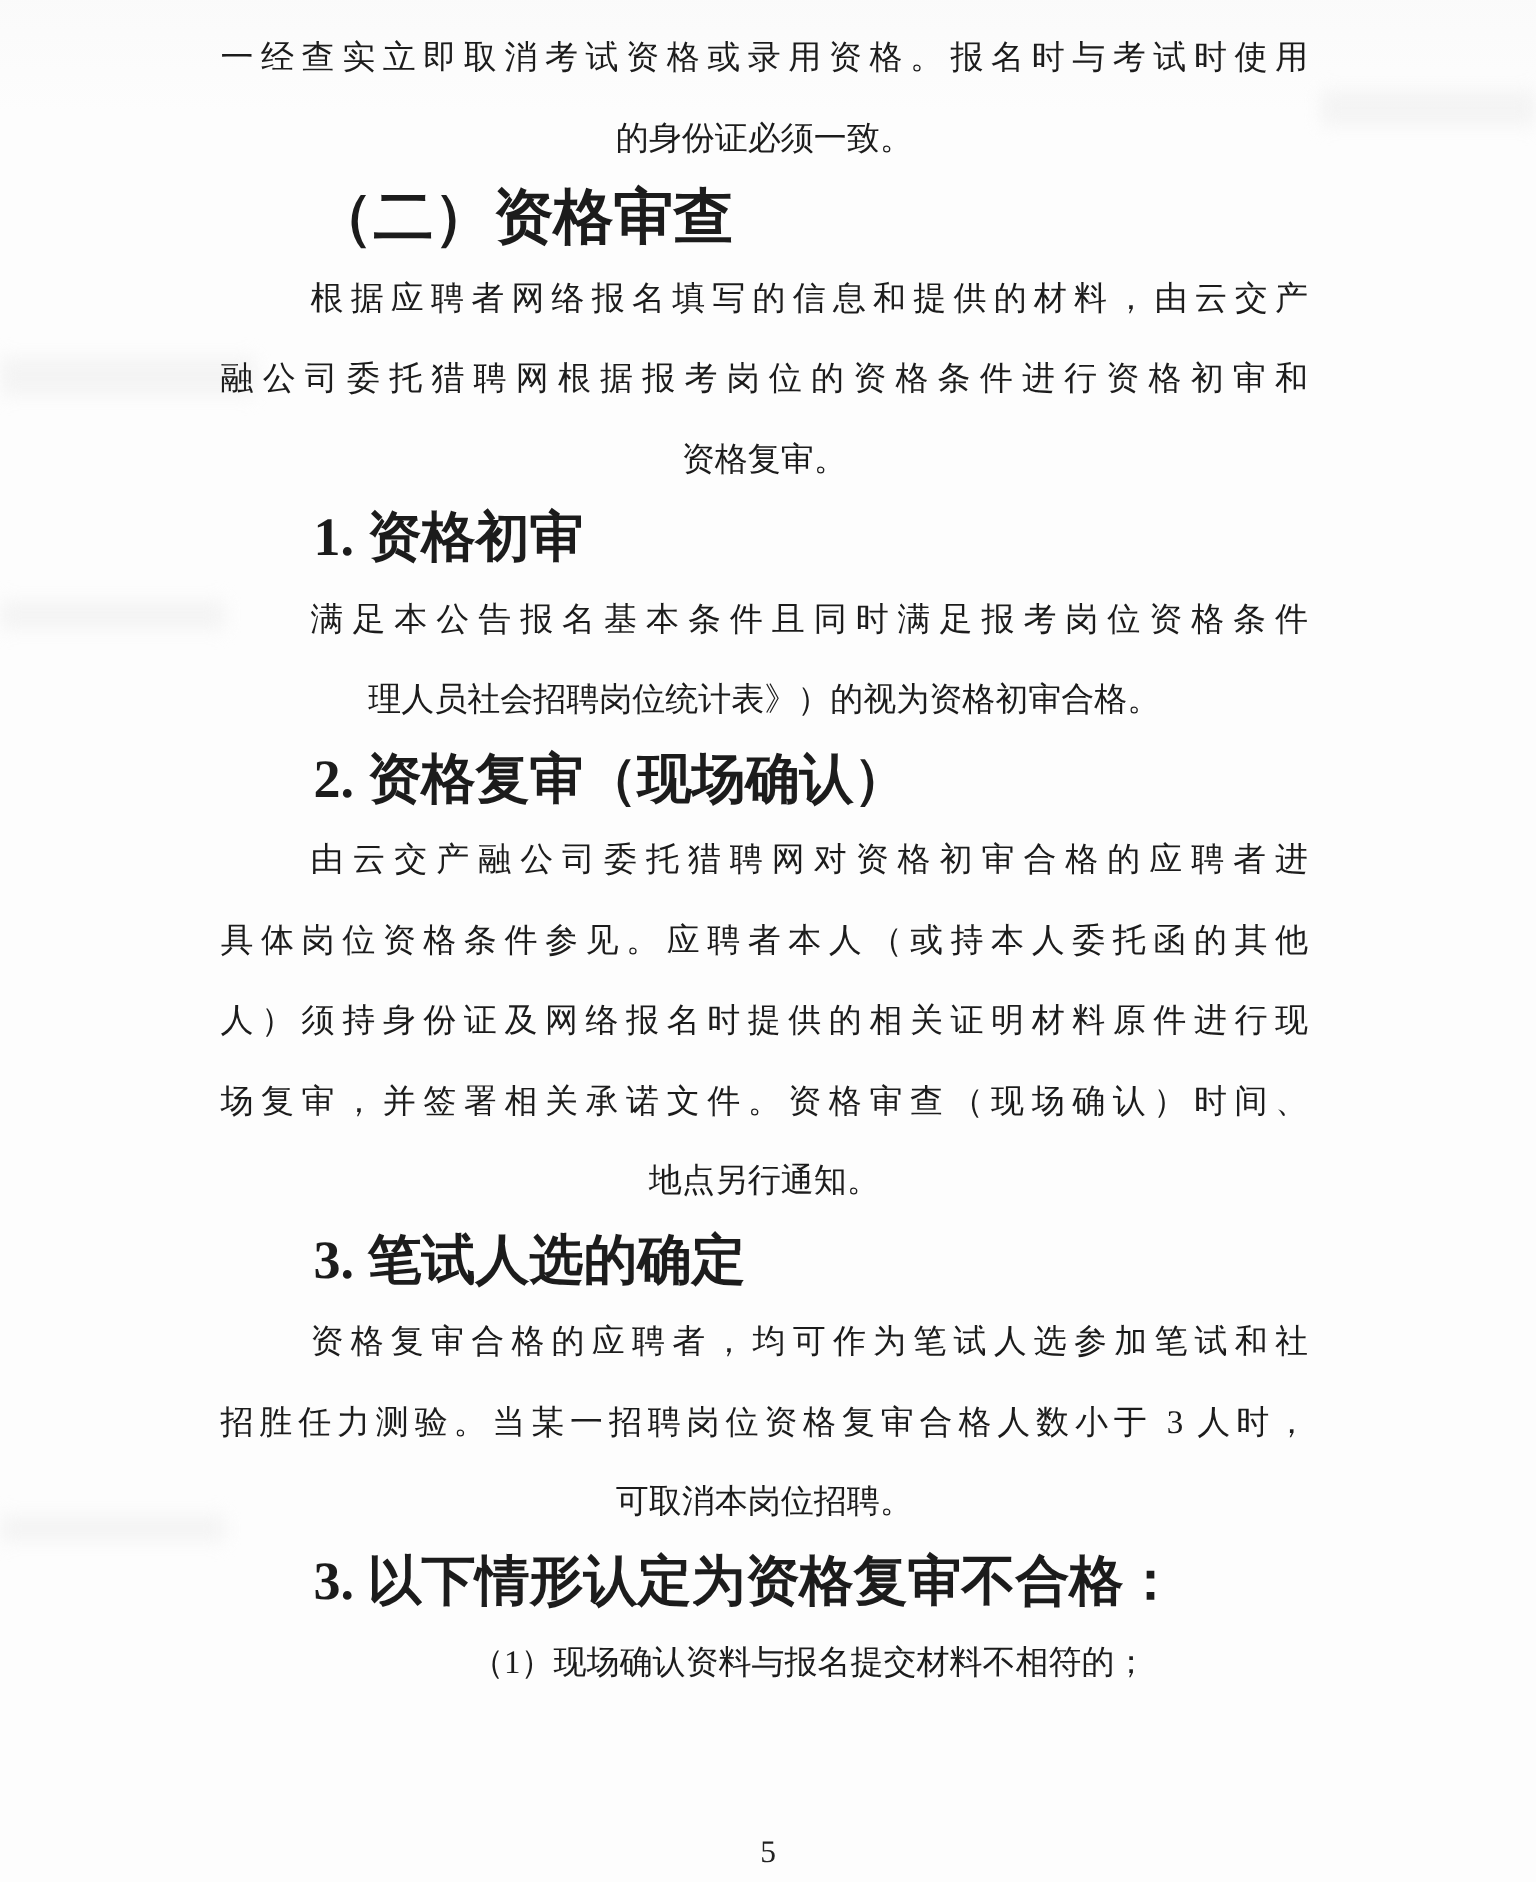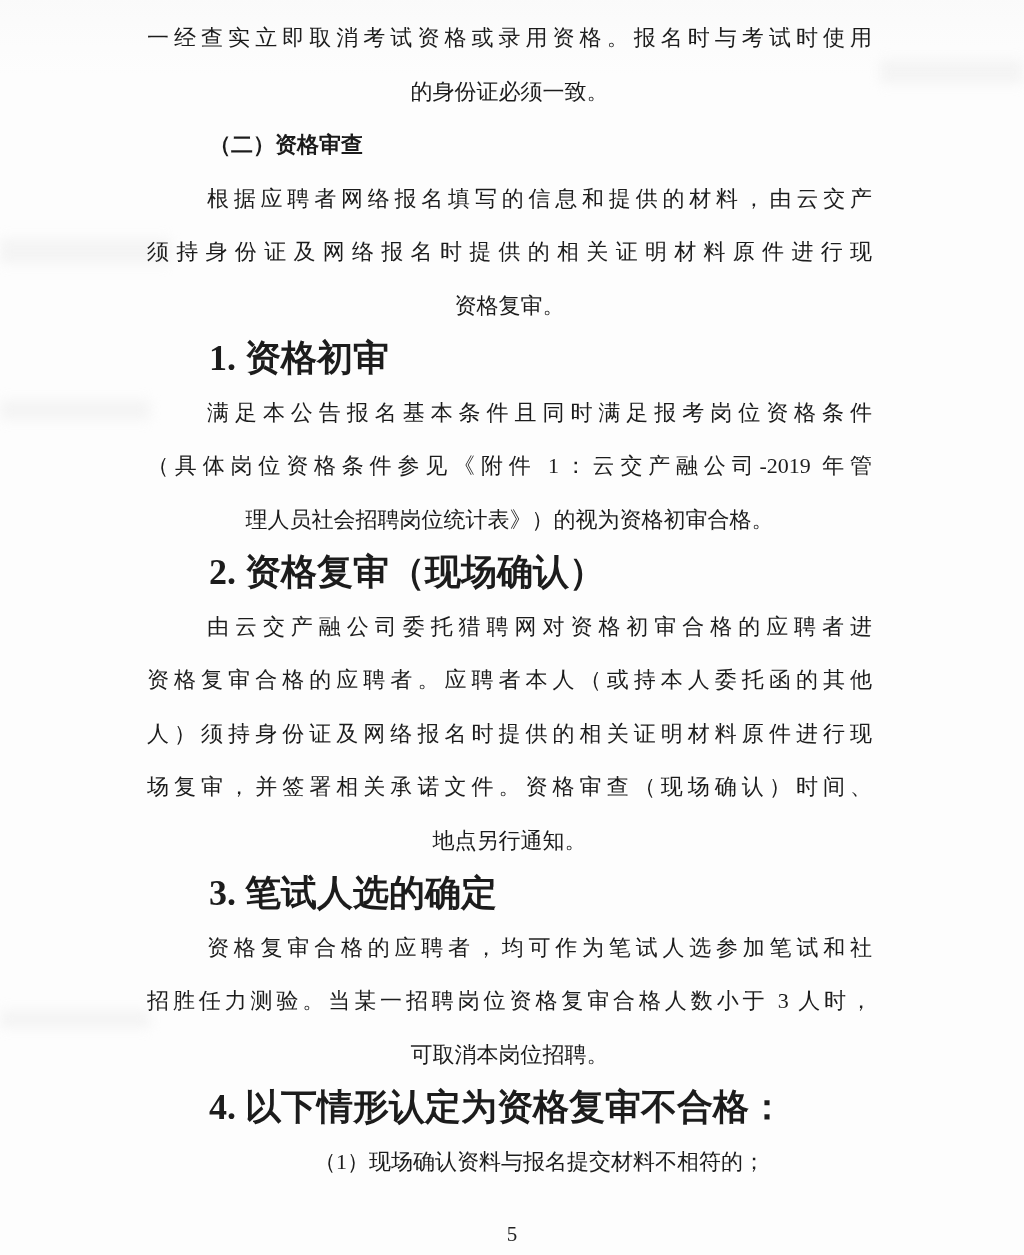--- a/index.html
+++ b/index.html
@@ -58,21 +58,21 @@
   .line.short        { text-align: center; }
   .line.short-indent { text-indent: 60px; text-align: center; }
   .line.heading {
     font-weight: bold;
     font-size: 36px;
     text-indent: 62px;
     text-align: left;
   }
   .line.section-heading {
     font-weight: bold;
-    font-size: 22px;
+    font-size: 40px;
     text-indent: 62px;
     text-align: left;
   }
   .page-number {
     position: absolute;
     left: 0;
     right: 0;
     top: 1222px;
     text-align: center;
     font-size: 21px;
@@ -86,34 +86,33 @@
   <div class="streak s1"></div>
   <div class="streak s2"></div>
   <div class="streak s3"></div>
   <div class="streak s4"></div>
 
   <div class="doc-body">
       <div class="line full">一经查实立即取消考试资格或录用资格。报名时与考试时使用</div>
       <div class="line short">的身份证必须一致。</div>
       <div class="line section-heading">（二）资格审查</div>
       <div class="line full-indent">根据应聘者网络报名填写的信息和提供的材料，由云交产</div>
-      <div class="line full">须持身份证及网络报名时提供的相关证明材料原件进行现</div>
+      <div class="line full">融公司委托猎聘网根据报考岗位的资格条件进行资格初审和</div>
       <div class="line short">资格复审。</div>
       <div class="line heading">1. 资格初审</div>
       <div class="line full-indent">满足本公告报名基本条件且同时满足报考岗位资格条件</div>
-      <div class="line full">（具体岗位资格条件参见《附件 1：云交产融公司-2019 年管</div>
       <div class="line short">理人员社会招聘岗位统计表》）的视为资格初审合格。</div>
       <div class="line heading">2. 资格复审（现场确认）</div>
       <div class="line full-indent">由云交产融公司委托猎聘网对资格初审合格的应聘者进</div>
-      <div class="line full">资格复审合格的应聘者。应聘者本人（或持本人委托函的其他</div>
+      <div class="line full">具体岗位资格条件参见。应聘者本人（或持本人委托函的其他</div>
       <div class="line full">人）须持身份证及网络报名时提供的相关证明材料原件进行现</div>
       <div class="line full">场复审，并签署相关承诺文件。资格审查（现场确认）时间、</div>
       <div class="line short">地点另行通知。</div>
       <div class="line heading">3. 笔试人选的确定</div>
       <div class="line full-indent">资格复审合格的应聘者，均可作为笔试人选参加笔试和社</div>
       <div class="line full">招胜任力测验。当某一招聘岗位资格复审合格人数小于 3 人时，</div>
       <div class="line short">可取消本岗位招聘。</div>
-      <div class="line heading">4. 以下情形认定为资格复审不合格：</div>
+      <div class="line heading">3. 以下情形认定为资格复审不合格：</div>
       <div class="line short-indent">（1）现场确认资料与报名提交材料不相符的；</div>
     </div>
 
   <div class="page-number">5</div>
 </div>
 
 </body></html>

